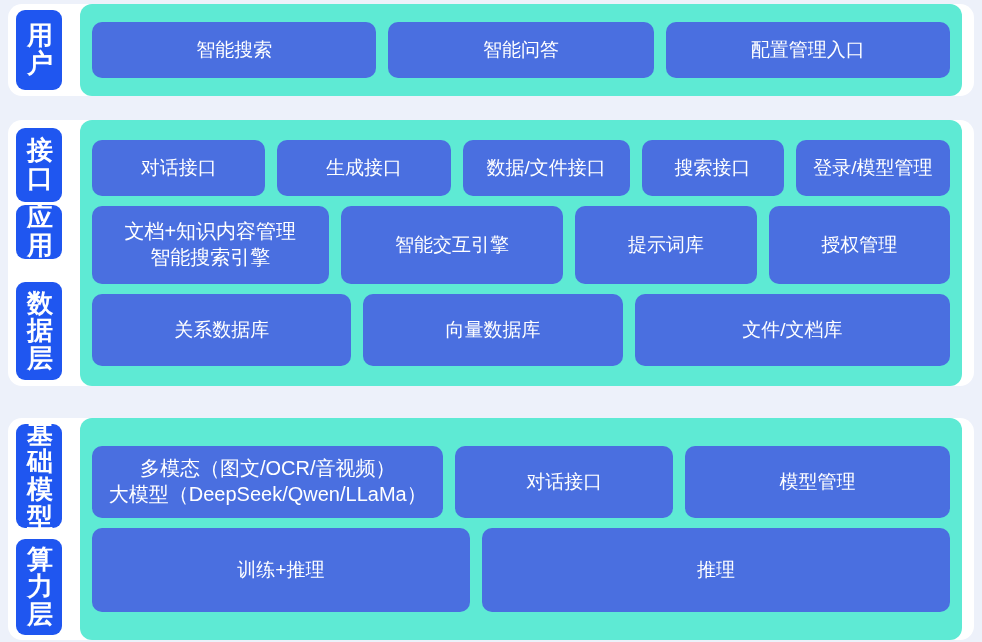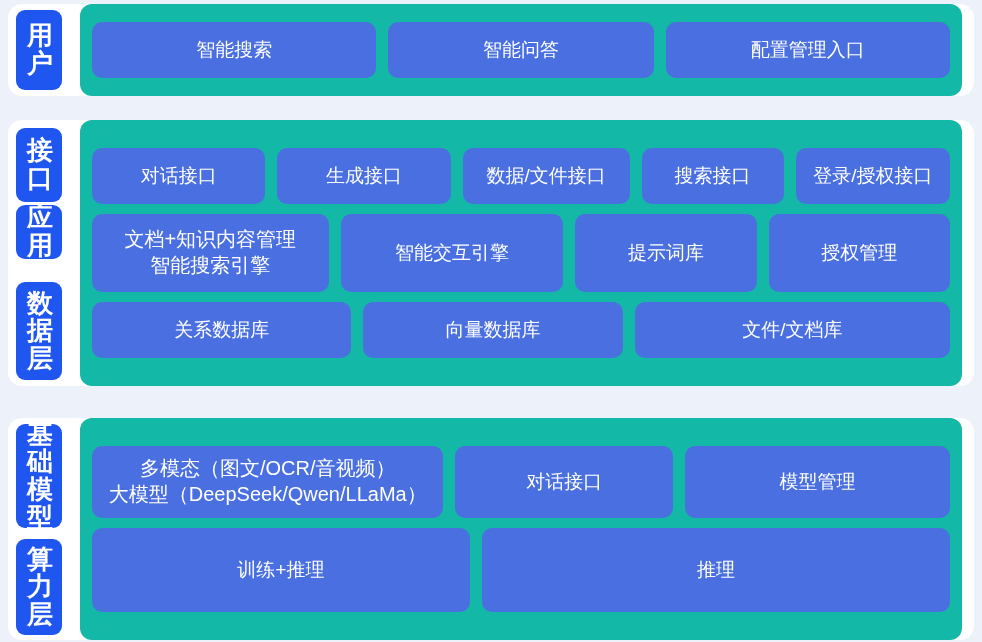--- a/index.html
+++ b/index.html
@@ -69,21 +69,21 @@
   .tab-foundation { top: 424px; height: 104px; }
   .tab-compute    { top: 539px; height: 96px; }
 
   
   .content {
     position: absolute;
     left: 72px;
     right: 12px;
     top: 0;
     bottom: 0;
-    background: #14b8a6;
+    background: #5eead4;
     border-radius: 12px;
     box-sizing: border-box;
     padding: 10px 12px;
     display: flex;
     flex-direction: column;
     justify-content: center;
     gap: 10px;
   }
 
   
@@ -107,21 +107,21 @@
     padding: 6px 8px;
     white-space: pre-line;
     flex: 1 1 0;
     min-width: 0;
   }
 
   
   .row-users .box     { height: 56px; }
   .row-iface .box     { height: 56px; }
   .row-app .box       { height: 78px; }
-  .row-data .box      { height: 56px; }
+  .row-data .box      { height: 72px; }
   .row-model .box     { height: 72px; }
   .row-compute .box   { height: 84px; }
 
   .box-multiline { font-size: 20px; }
 
   
   .w1   { flex-grow: 1; }
   .w105 { flex-grow: 1.05; }
   .w11  { flex-grow: 1.1; }
   .w12  { flex-grow: 1.2; }
@@ -151,21 +151,21 @@
   </div>
 
   <div class="band band-mid">
     <div class="content">
 
       <div class="row row-iface">
         <div class="box w125">对话接口</div>
         <div class="box w125">生成接口</div>
         <div class="box w12">数据/文件接口</div>
         <div class="box w1">搜索接口</div>
-        <div class="box w11">登录/授权接口</div>
+        <div class="box w11">登录/模型管理</div>
       </div>
 
       <div class="row row-app">
         <div class="box box-multiline w16">文档+知识内容管理
 智能搜索引擎</div>
         <div class="box w15">智能交互引擎</div>
         <div class="box w12">提示词库</div>
         <div class="box w12">授权管理</div>
       </div>
 

